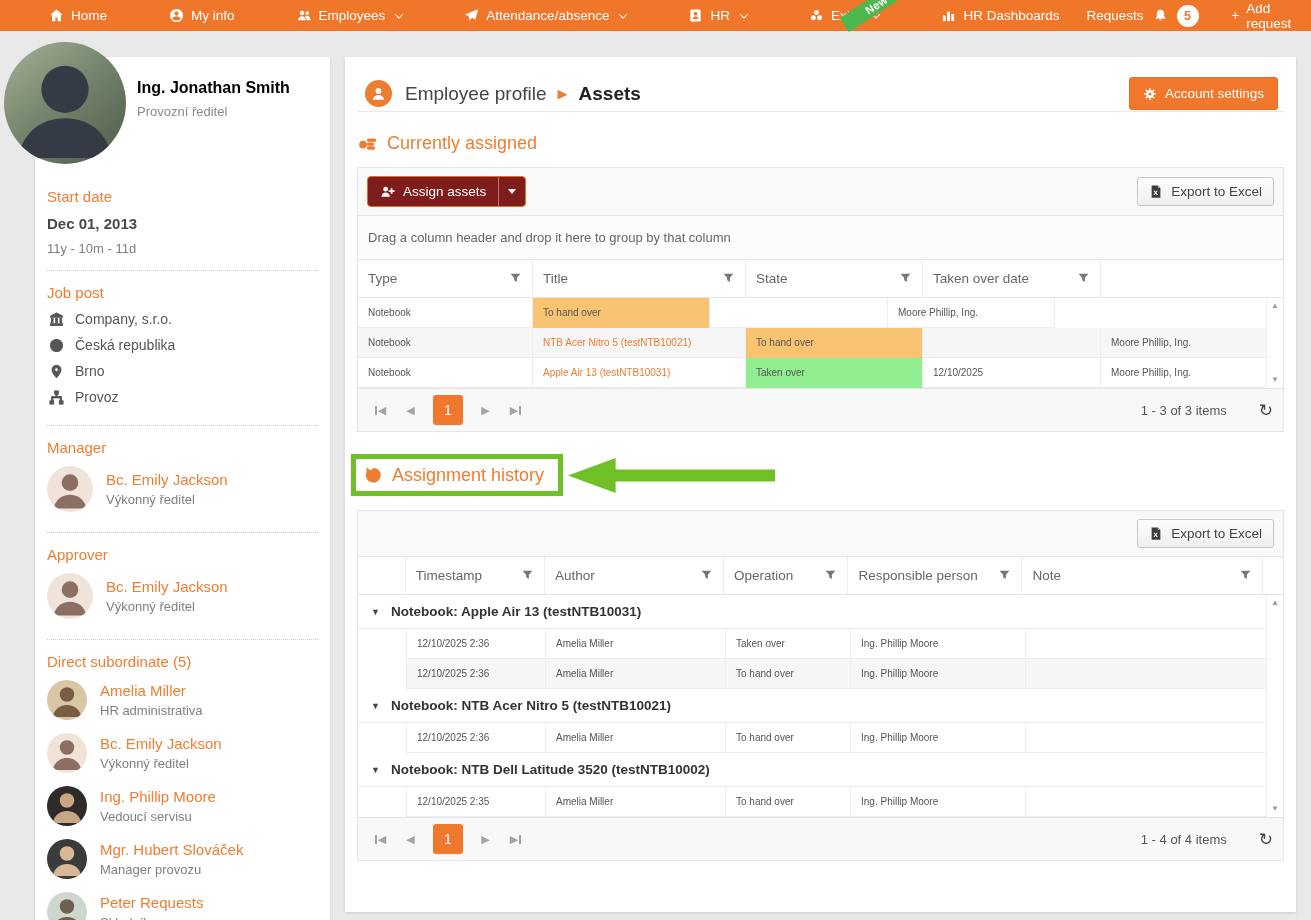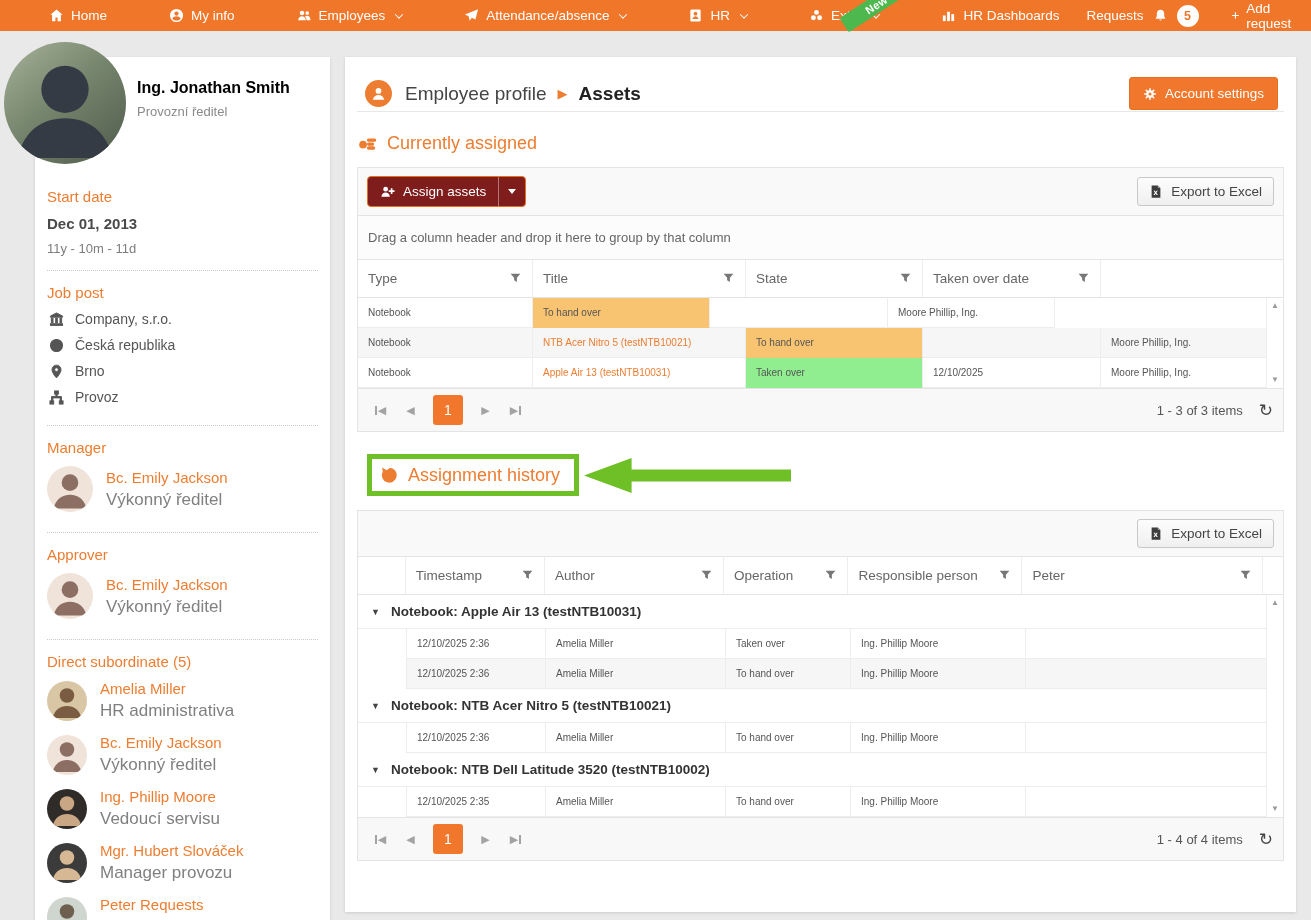--- a/index.html
+++ b/index.html
@@ -46,21 +46,21 @@
   .side-date { font-size:15px; font-weight:bold; color:#4a4a4a; margin-bottom:9px; }
   .side-tenure { font-size:13px; color:#7d7d7d; margin-bottom:4px; }
   .job-row { display:flex; align-items:center; gap:11px; margin:10px 2px; font-size:14px; color:#555; }
   .job-row svg { width:15px; height:15px; fill:#555; stroke:#555; flex:0 0 15px; }
   .person-row { display:flex; align-items:center; gap:13px; margin:6px 0 10px; }
   .avatar { border-radius:50%; overflow:hidden; flex-shrink:0; cursor:pointer; }
   .avatar svg { width:100%; height:100%; }
   .av-44 { width:46px; height:46px; }
   .av-38 { width:40px; height:40px; }
   .p-name { color:#ed7d31; font-size:15px; cursor:pointer; }
-  .p-role { color:#808080; font-size:17px; margin-top:4px; }
+  .p-role { color:#808080; font-size:13px; margin-top:4px; }
   .sub-row { display:flex; align-items:center; gap:13px; margin:0 0 13px; }
   .av-a { background:#d9c6a5; } .av-a svg { fill:#7a5c42; }
   .av-b { background:#efe3da; } .av-b svg { fill:#8d6e63; }
   .av-c { background:#2f2b29; } .av-c svg { fill:#c9a684; }
   .av-d { background:#3b3b3b; } .av-d svg { fill:#d7b894; }
   .av-e { background:#cfd6cf; } .av-e svg { fill:#6f5f4e; }
 
   
   .main { position:absolute; left:345px; top:57px; width:951px; min-height:855px;
     background:#fff; box-shadow:0 1px 3px rgba(0,0,0,.13); padding:12px; }
@@ -118,25 +118,25 @@
   .grp-tri { font-size:9px; color:#444; cursor:pointer; }
   .g2row .g2c0 { border-right:none; border-bottom:none; background:#fff !important; }
   .g2row .g2c1 { border-left:1px solid #ededed; }
 
   .pager { display:flex; align-items:center; gap:5px; background:#f8f8f8; border-top:1px solid #e4e4e4; padding:6px 10px; }
   .pg-btn { width:25px; height:25px; display:flex; align-items:center; justify-content:center;
     gap:1px; color:#a3a3a3; font-size:11px; cursor:pointer; }
   .pg-bar { width:2px; height:9px; background:#a3a3a3; }
   .pg-current { width:30px; height:30px; background:#f0772b; color:#fff; border-radius:3px;
     display:flex; align-items:center; justify-content:center; font-size:14px; margin:0 5px; cursor:pointer; }
-  .pg-info { margin-left:auto; display:flex; align-items:center; gap:16px; font-size:13px; color:#555; }
+  .pg-info { margin-left:auto; display:flex; align-items:center; gap:32px; font-size:13px; color:#555; }
   .refresh { font-size:17px; color:#454545; cursor:pointer; font-family:"DejaVu Sans", sans-serif; }
 
   
-  .sec2-wrap { position:relative; margin:25px 16px 13px; height:40px; }
+  .sec2-wrap { position:relative; margin:25px 0 13px; height:40px; }
   .green-box { position:absolute; left:-6px; top:-3px; width:212px; height:42px;
     border:5px solid #6fbf26; display:flex; align-items:center; padding:0 8px; gap:10px;
     color:#ed7d31; font-size:18px; background:transparent; }
   .green-box svg { width:18px; height:18px; fill:#ed7d31; stroke:#ed7d31; }
   .green-arrow { position:absolute; left:211px; top:1px; width:207px; height:35px; background:#6fbf26;
     clip-path:polygon(0 50%, 23% 0, 23% 33%, 100% 33%, 100% 67%, 23% 67%, 23% 100%); }
 </style>
 </head>
 <body>
 
@@ -542,21 +542,21 @@
             <path d="M2 2h12L9.7 7v5.3L6.3 10V7z"></path>
           </svg>
         </div>
       <div class="cell g2c4">
           <span>Responsible person</span>
           <svg class="funnel" viewBox="0 0 16 16">
             <path d="M2 2h12L9.7 7v5.3L6.3 10V7z"></path>
           </svg>
         </div>
       <div class="cell g2c5">
-          <span>Peter</span>
+          <span>Note</span>
           <svg class="funnel" viewBox="0 0 16 16">
             <path d="M2 2h12L9.7 7v5.3L6.3 10V7z"></path>
           </svg>
         </div>
       <div class="cell scrollhead"></div>
     </div>
     <div class="rows-wrap">
       <div class="group-row">
         <span class="grp-tri">▼</span>
         <span>Notebook: Apple Air 13 (testNTB10031)</span>

